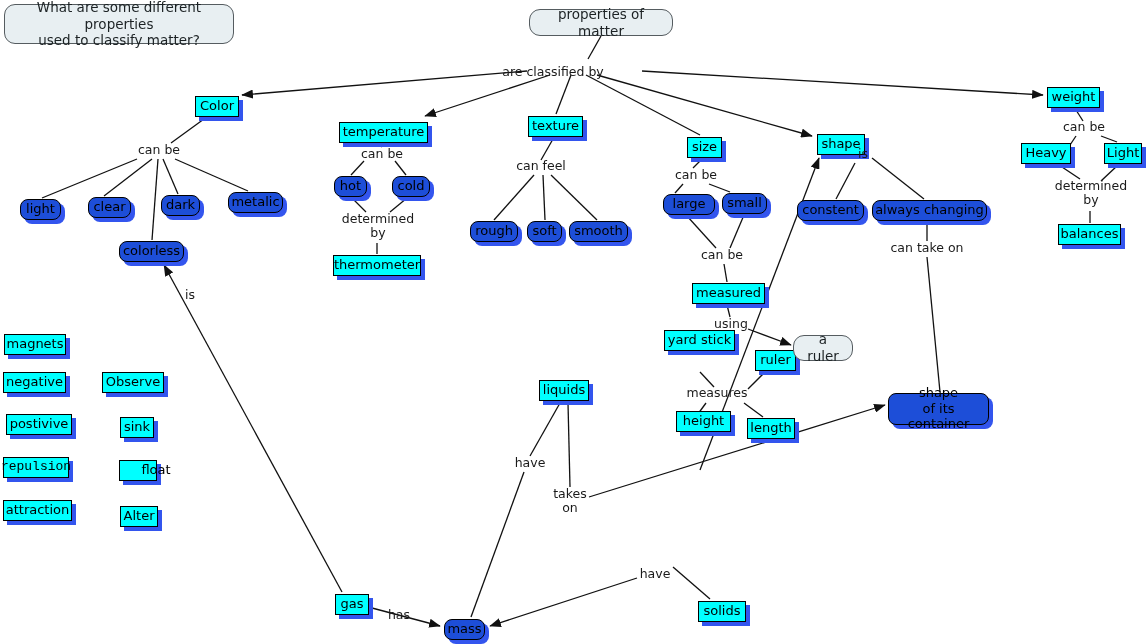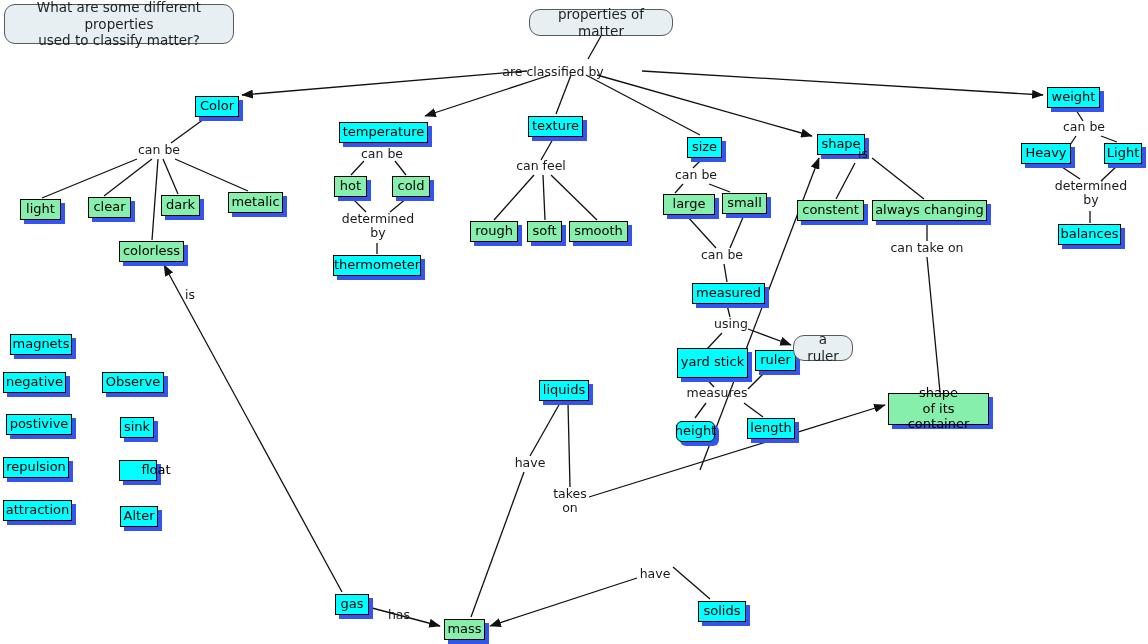--- a/index.html
+++ b/index.html
@@ -37,21 +37,21 @@
     text-align: center;
     display: flex;
     align-items: center;
     justify-content: center;
     padding: 1px 5px 2px 5px;
     white-space: nowrap;
     box-shadow: 4px 4px 0 0 #3355ee;
     z-index: 3;
   }
   .node.cyan   { background: #00ffff; }
-  .node.green  { background: #86efac; }
+  .node.green  { background: #1d4ed8; border-radius: 8px; }
   .node.multiline { white-space: normal; line-height: 1.2; }
 
   
   .rnode {
     position: absolute;
     box-sizing: border-box;
     background: #e8eff2;
     border: 1.4px solid #555c60;
     border-radius: 11px;
     font-size: 13.5px;
@@ -212,27 +212,27 @@
       </div>
       <div class="node green" style="left: 663px; top: 194px; width: 52px; height: 21px;">
         <span style="white-space: nowrap;">large</span>
       </div>
       <div class="node green" style="left: 722px; top: 193px; width: 45px; height: 21px;">
         <span style="white-space: nowrap;">small</span>
       </div>
       <div class="node cyan" style="left: 692px; top: 283px; width: 73px; height: 21px;">
         <span style="white-space: nowrap;">measured</span>
       </div>
-      <div class="node cyan" style="left: 664px; top: 348px; width: 71px; height: 30px; margin-left: 13px;">
+      <div class="node cyan" style="left: 664px; top: 330px; width: 71px; height: 21px;">
         <span style="white-space: nowrap;">yard stick</span>
       </div>
       <div class="node cyan" style="left: 755px; top: 350px; width: 41px; height: 21px;">
         <span style="white-space: nowrap;">ruler</span>
       </div>
-      <div class="node cyan" style="left: 676px; top: 421px; width: 39px; height: 21px; border-radius: 6px;">
+      <div class="node cyan" style="left: 676px; top: 411px; width: 55px; height: 21px;">
         <span style="white-space: nowrap;">height</span>
       </div>
       <div class="node cyan" style="left: 747px; top: 418px; width: 48px; height: 21px;">
         <span style="white-space: nowrap;">length</span>
       </div>
       <div class="node green" style="left: 797px; top: 200px; width: 67px; height: 21px;">
         <span style="white-space: nowrap;">constent</span>
       </div>
       <div class="node green" style="left: 872px; top: 200px; width: 115px; height: 21px;">
         <span style="white-space: nowrap;">always changing</span>
@@ -255,31 +255,31 @@
       </div>
       <div class="node cyan" style="left: 335px; top: 594px; width: 34px; height: 21px;">
         <span style="white-space: nowrap;">gas</span>
       </div>
       <div class="node green" style="left: 444px; top: 619px; width: 41px; height: 21px;">
         <span style="white-space: nowrap;">mass</span>
       </div>
       <div class="node cyan" style="left: 698px; top: 601px; width: 48px; height: 21px;">
         <span style="white-space: nowrap;">solids</span>
       </div>
-      <div class="node cyan" style="left: 10px; top: 334px; width: 62px; height: 21px;">
+      <div class="node cyan" style="left: 4px; top: 334px; width: 62px; height: 21px;">
         <span style="white-space: nowrap;">magnets</span>
       </div>
       <div class="node cyan" style="left: 3px; top: 372px; width: 63px; height: 21px;">
         <span style="white-space: nowrap;">negative</span>
       </div>
       <div class="node cyan" style="left: 6px; top: 414px; width: 66px; height: 21px;">
         <span style="white-space: nowrap;">postivive</span>
       </div>
       <div class="node cyan" style="left: 3px; top: 457px; width: 66px; height: 21px;">
-        <span style="white-space: nowrap;">repulsion</span>
+        <span style="white-space: nowrap; font-family: Liberation Mono, monospace;">repulsion</span>
       </div>
       <div class="node cyan" style="left: 3px; top: 500px; width: 69px; height: 21px;">
         <span style="white-space: nowrap;">attraction</span>
       </div>
       <div class="node cyan" style="left: 102px; top: 372px; width: 62px; height: 21px;">
         <span style="white-space: nowrap;">Observe</span>
       </div>
       <div class="node cyan" style="left: 120px; top: 417px; width: 34px; height: 21px;">
         <span style="white-space: nowrap;">sink</span>
       </div>

